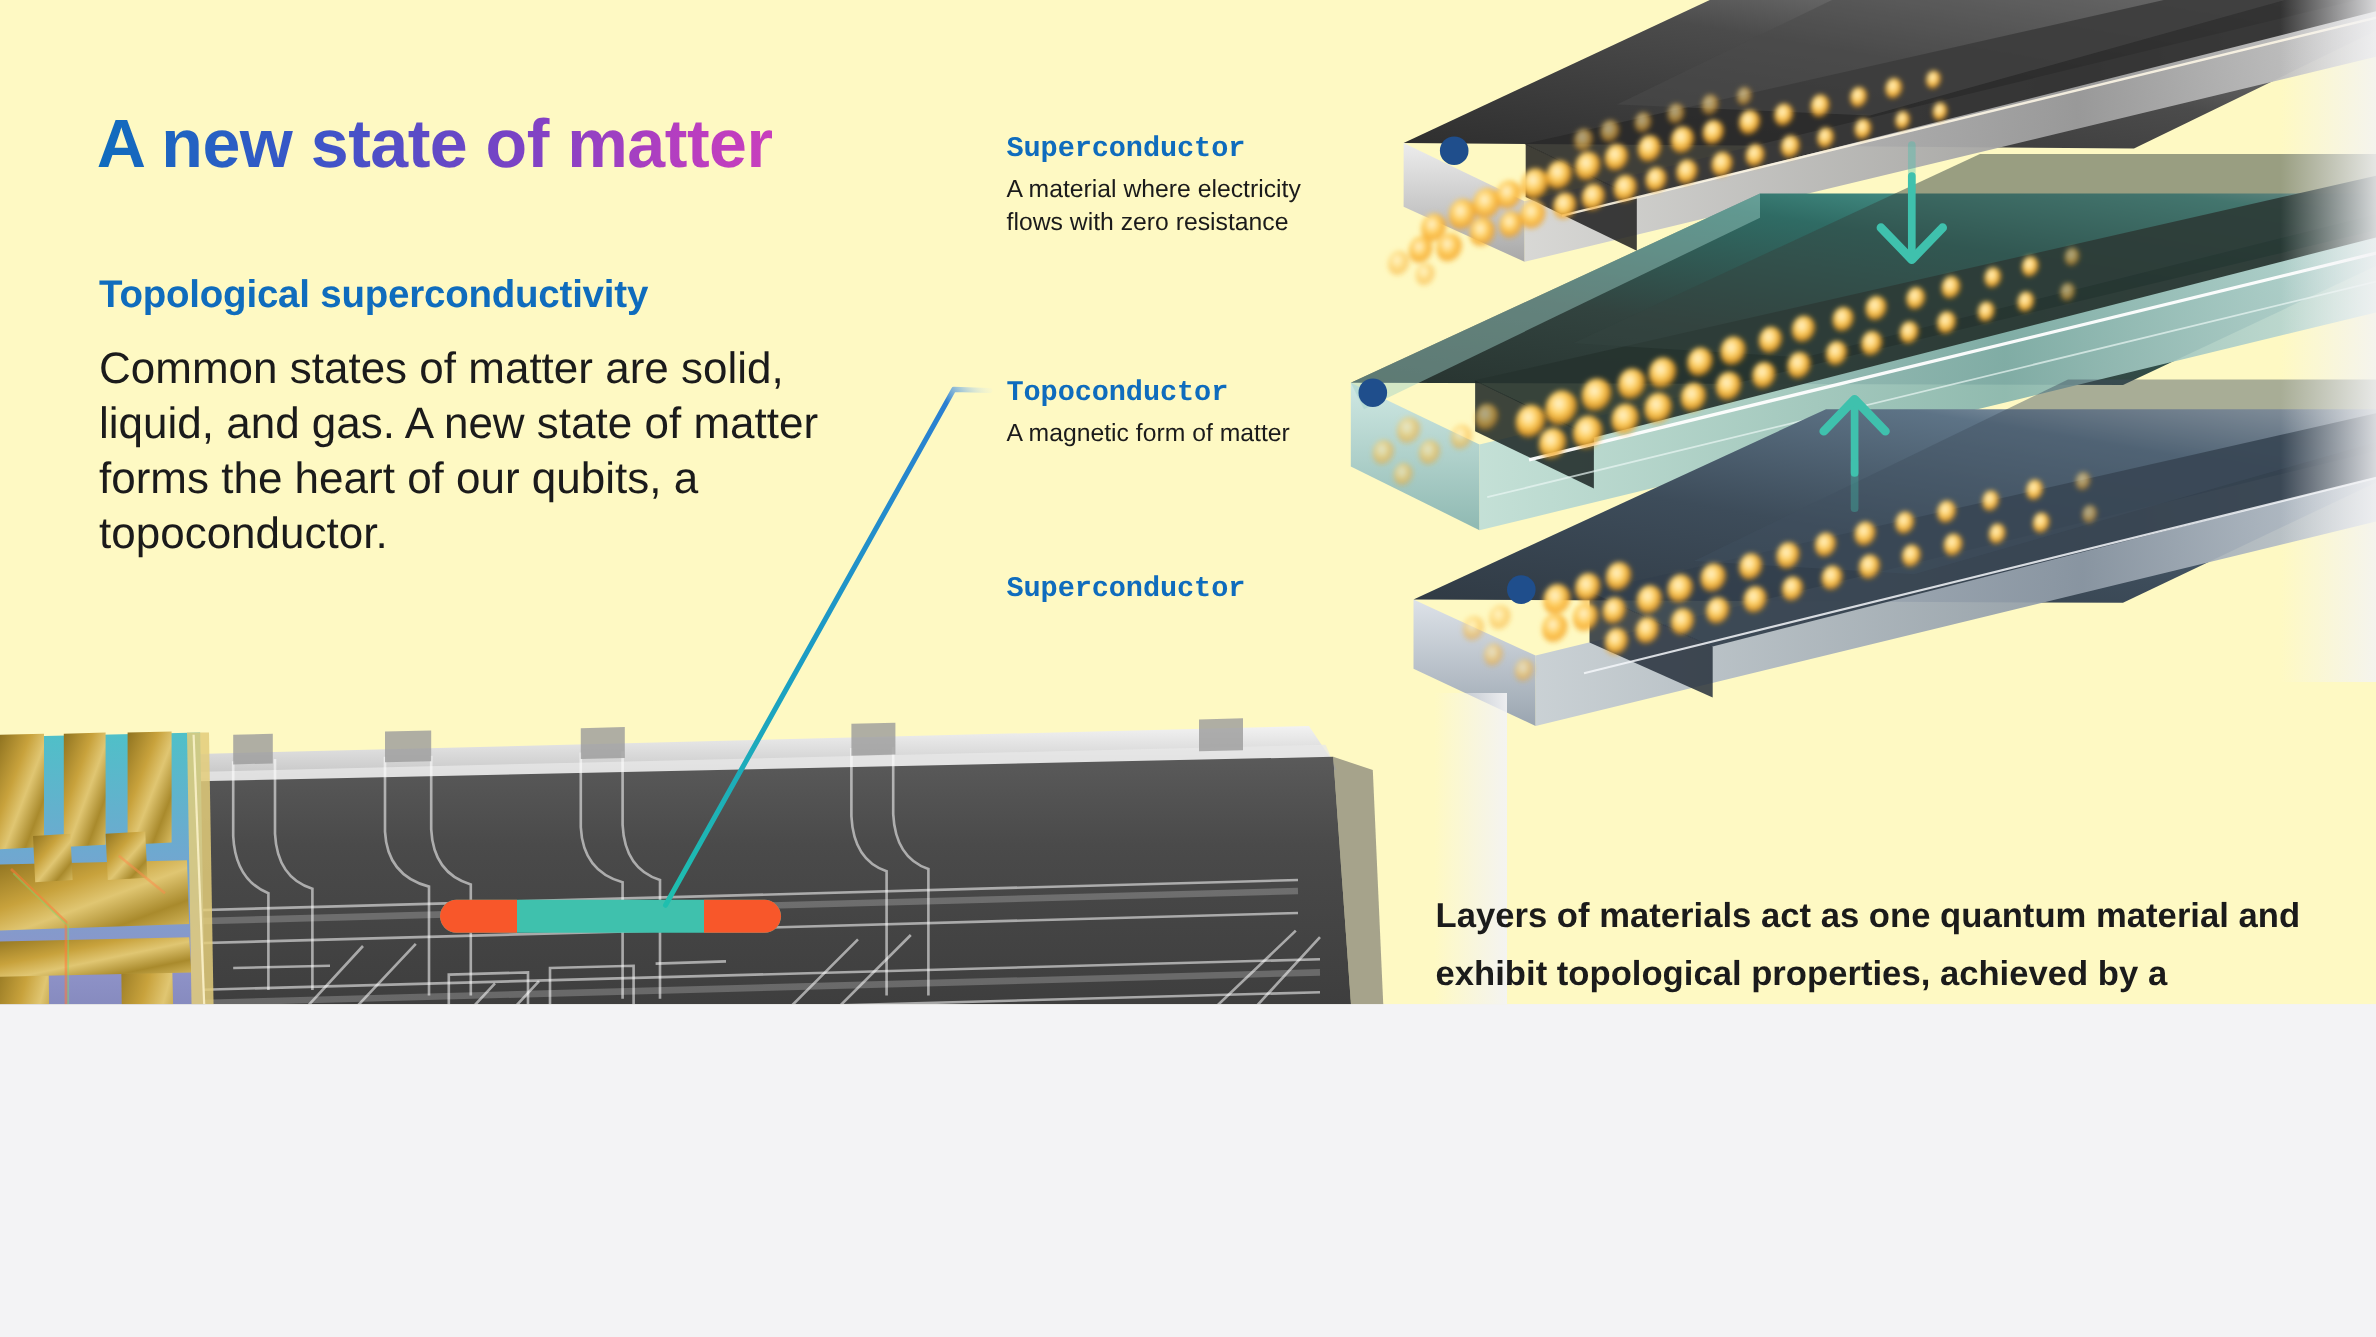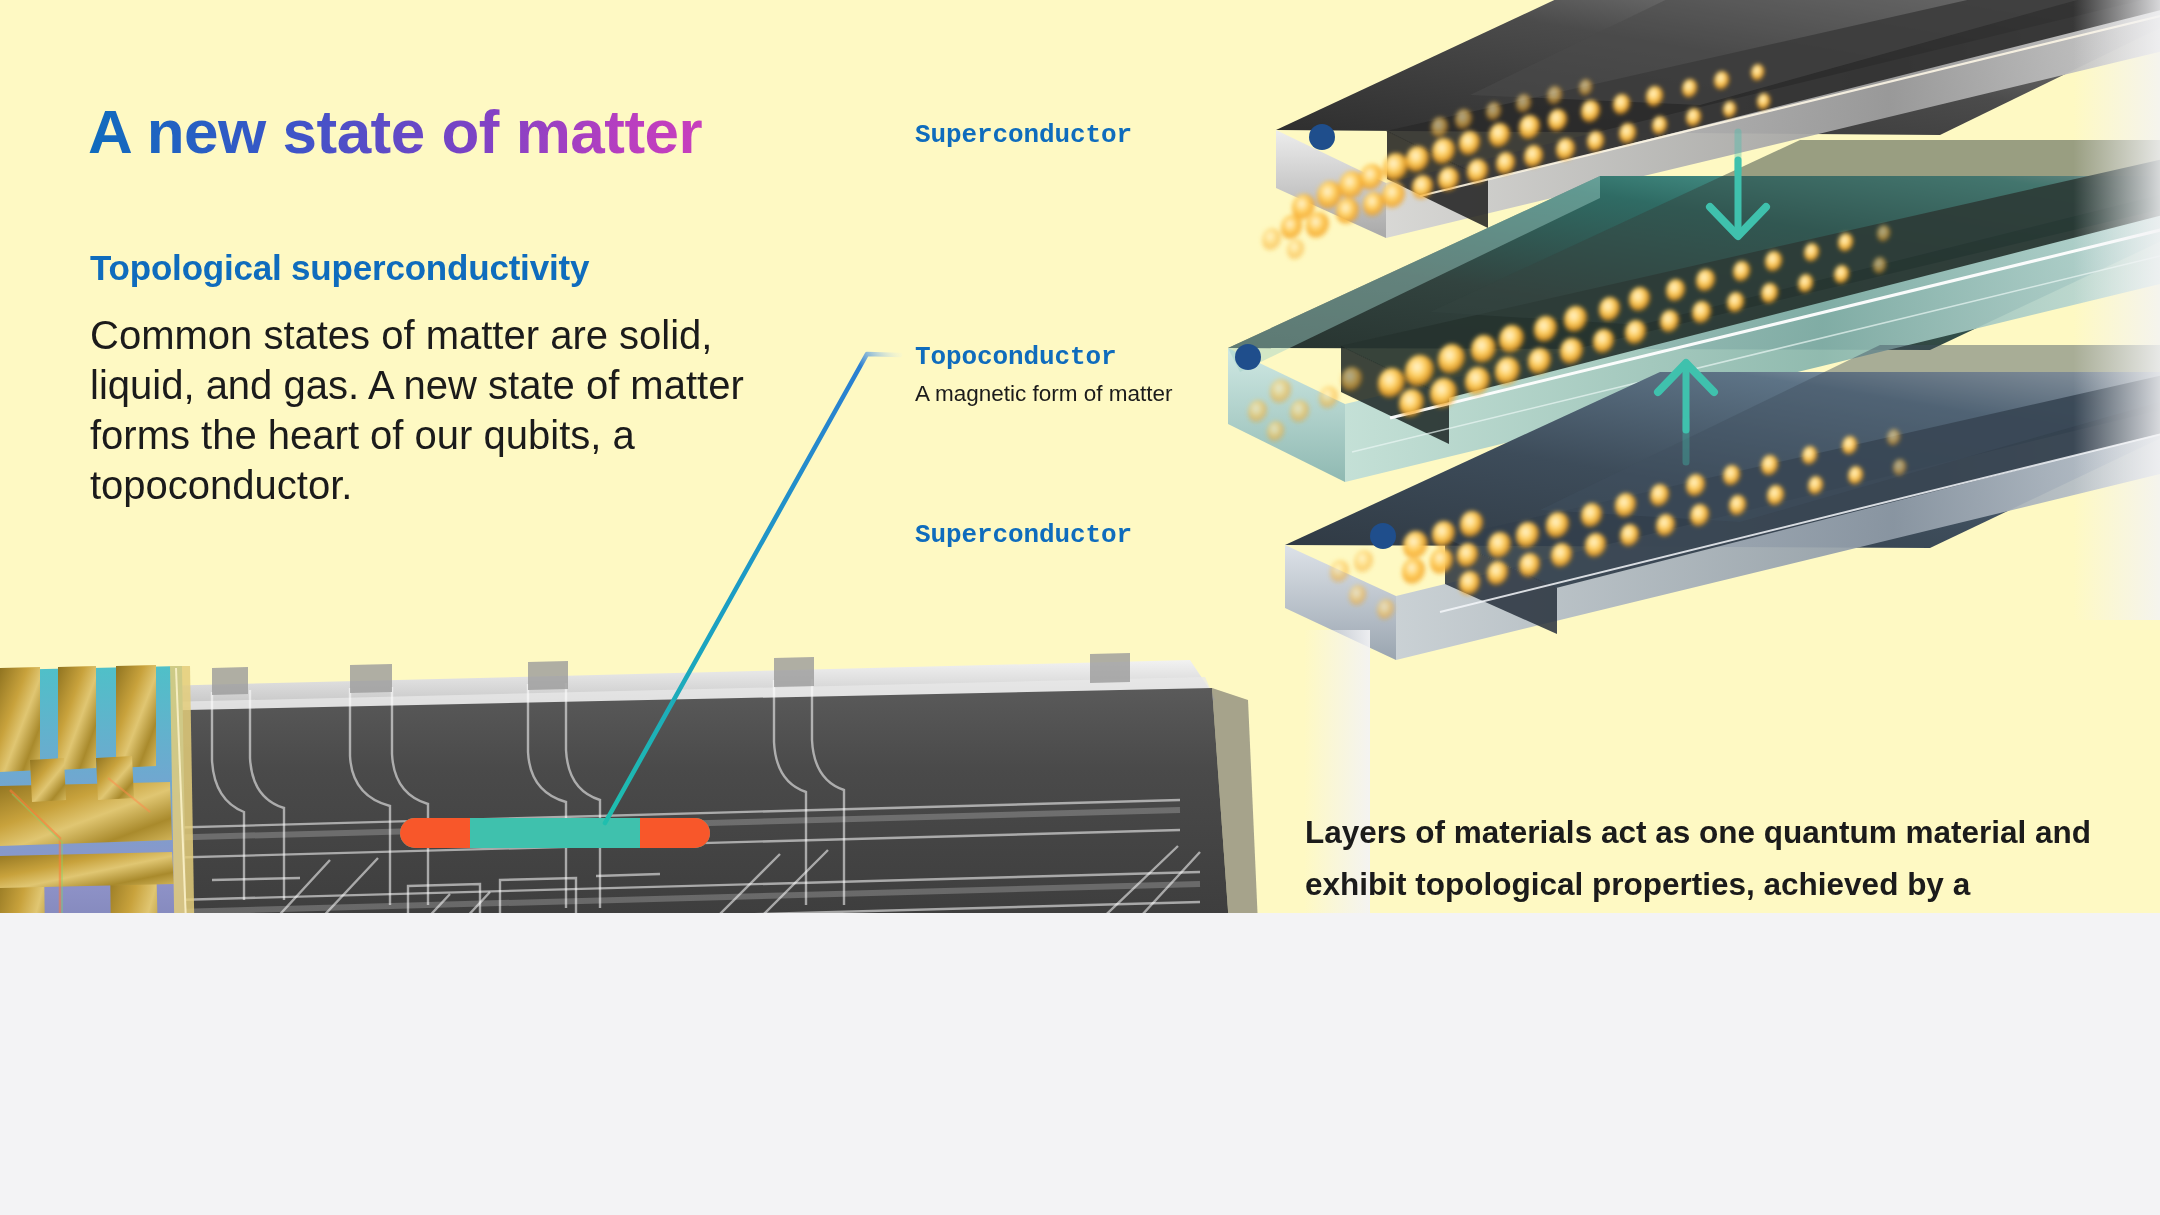--- a/index.html
+++ b/index.html
@@ -556,20 +556,22 @@
     <div id="headline">A new state of matter</div>
 
     <div id="subhead">Topological superconductivity</div>
 
     <div id="body-left">Common states of matter are solid, liquid, and gas. A new state of matter forms the heart of our qubits, a topoconductor.</div>
 
     <div id="body-right">Layers of materials act as one quantum material and exhibit topological properties, achieved by a combination of extremely cold temperature, magnetic field, and electron density.</div>
 
     <div class="callout" id="callout-super">
       <div class="c-title">Superconductor</div>
+      <div class="c-desc">A material where electricity
+flows with zero resistance</div>
     </div>
 
     <div class="callout" id="callout-topo">
       <div class="c-title">Topoconductor</div>
       <div class="c-desc">A magnetic form of matter</div>
     </div>
 
     <div class="callout" id="callout-semi">
       <div class="c-title">Superconductor</div>
     </div>

